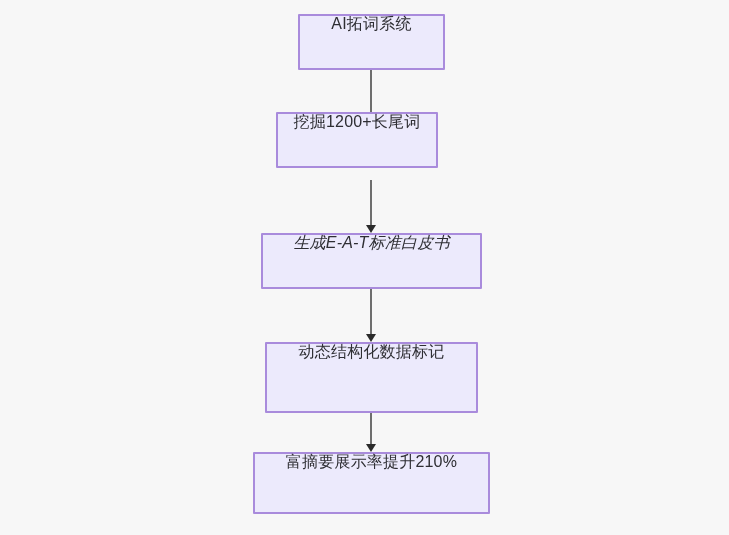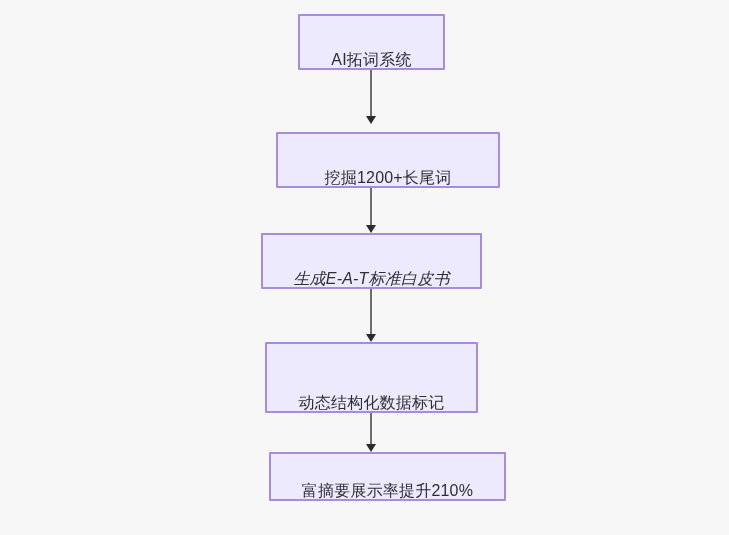--- a/index.html
+++ b/index.html
@@ -20,21 +20,21 @@
     height: 535px;
   }
 
   .node {
     position: absolute;
     box-sizing: border-box;
     background: #ECEAFC;
     border: 2px solid #A98BDC;
     border-radius: 1px;
     display: flex;
-    align-items: flex-end;
+    align-items: flex-start;
     justify-content: center;
     color: #2E2E33;
     font-size: 16px;
     line-height: 1;
     letter-spacing: 0.2px;
     white-space: nowrap;
   }
 
   .edge {
     position: absolute;
@@ -76,25 +76,25 @@
       <div class="edge-line" style="height: 45px;"></div>
       <div class="edge-head" style="top: 45px;"></div>
     </div>
     <div class="edge" style="left: 371px; top: 398px;">
       <div class="edge-line" style="height: 46px;"></div>
       <div class="edge-head" style="top: 46px;"></div>
     </div>
     <div class="node" style="left: 298px; top: 14px; width: 147px; height: 56px;">
       <span>AI拓词系统</span>
     </div>
-    <div class="node" style="left: 276px; top: 132px; width: 224px; height: 56px;">
+    <div class="node" style="left: 276px; top: 112px; width: 162px; height: 56px;">
       <span>挖掘1200+长尾词</span>
     </div>
     <div class="node" style="left: 261px; top: 233px; width: 221px; height: 56px; font-style: italic;">
       <span>生成E-A-T标准白皮书</span>
     </div>
     <div class="node" style="left: 265px; top: 342px; width: 213px; height: 71px;">
       <span>动态结构化数据标记</span>
     </div>
-    <div class="node" style="left: 253px; top: 452px; width: 237px; height: 49px; margin-left: 16px;">
+    <div class="node" style="left: 253px; top: 452px; width: 237px; height: 62px;">
       <span>富摘要展示率提升210%</span>
     </div>
   </div>
 
 </body></html>

